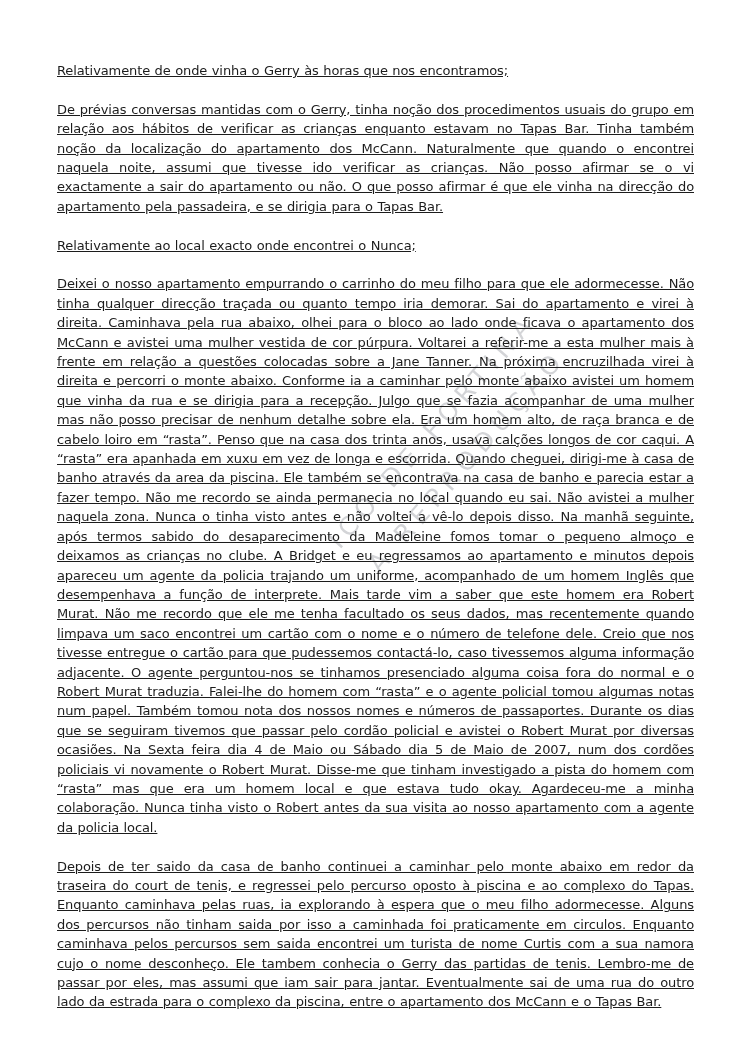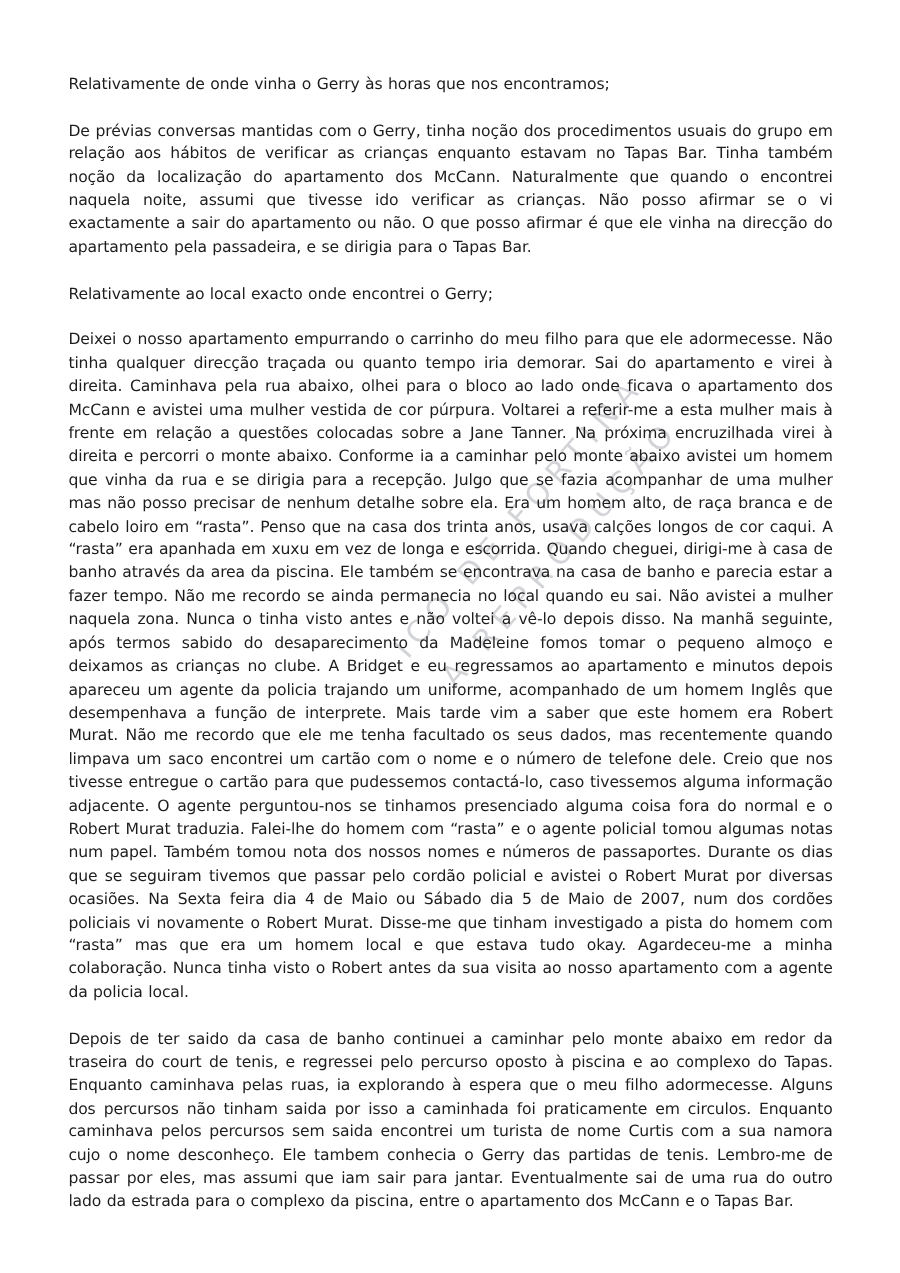--- a/index.html
+++ b/index.html
@@ -21,21 +21,21 @@
     left: 57px;
     top: 61px;
     width: 637px;
     color: #1c1c1c;
     font-size: 13px;
     line-height: 19.4px;
     text-align: justify;
     letter-spacing: -0.1px;
     word-spacing: 0.5px;
   }
-  .para { margin: 0 0 19.4px 0; }
+  .para { margin: 0 0 19.4px 0; text-decoration: underline; }
   .para.heading { text-align: left; }
   .para:last-child { margin-bottom: 0; }
   .watermark {
     position: absolute;
     left: 190px;
     top: 400px;
     width: 520px;
     transform: rotate(-49deg);
     transform-origin: center center;
     color: rgba(108, 112, 122, 0.30);
@@ -52,17 +52,17 @@
 <body>
 
 <div class="page">
   <div class="watermark">
     <div class="wm-line">ICO DE FORTINA</div>
     <div class="wm-line">A REPRODUÇÃO</div>
   </div>
   <div class="doc-body">
       <p class="para heading">Relativamente de onde vinha o Gerry às horas que nos encontramos;</p>
       <p class="para body">De prévias conversas mantidas com o Gerry, tinha noção dos procedimentos usuais do grupo em relação aos hábitos de verificar as crianças enquanto estavam no Tapas Bar. Tinha também noção da localização do apartamento dos McCann. Naturalmente que quando o encontrei naquela noite, assumi que tivesse ido verificar as crianças. Não posso afirmar se o vi exactamente a sair do apartamento ou não. O que posso afirmar é que ele vinha na direcção do apartamento pela passadeira, e se dirigia para o Tapas Bar.</p>
-      <p class="para heading">Relativamente ao local exacto onde encontrei o Gerry;</p>
+      <p class="para heading">Relativamente ao local exacto onde encontrei o Nunca;</p>
       <p class="para body">Deixei o nosso apartamento empurrando o carrinho do meu filho para que ele adormecesse. Não tinha qualquer direcção traçada ou quanto tempo iria demorar. Sai do apartamento e virei à direita. Caminhava pela rua abaixo, olhei para o bloco ao lado onde ficava o apartamento dos McCann e avistei uma mulher vestida de cor púrpura. Voltarei a referir-me a esta mulher mais à frente em relação a questões colocadas sobre a Jane Tanner. Na próxima encruzilhada virei à direita e percorri o monte abaixo. Conforme ia a caminhar pelo monte abaixo avistei um homem que vinha da rua e se dirigia para a recepção. Julgo que se fazia acompanhar de uma mulher mas não posso precisar de nenhum detalhe sobre ela. Era um homem alto, de raça branca e de cabelo loiro em “rasta”. Penso que na casa dos trinta anos, usava calções longos de cor caqui. A “rasta” era apanhada em xuxu em vez de longa e escorrida. Quando cheguei, dirigi-me à casa de banho através da area da piscina. Ele também se encontrava na casa de banho e parecia estar a fazer tempo. Não me recordo se ainda permanecia no local quando eu sai. Não avistei a mulher naquela zona. Nunca o tinha visto antes e não voltei a vê-lo depois disso. Na manhã seguinte, após termos sabido do desaparecimento da Madeleine fomos tomar o pequeno almoço e deixamos as crianças no clube. A Bridget e eu regressamos ao apartamento e minutos depois apareceu um agente da policia trajando um uniforme, acompanhado de um homem Inglês que desempenhava a função de interprete. Mais tarde vim a saber que este homem era Robert Murat. Não me recordo que ele me tenha facultado os seus dados, mas recentemente quando limpava um saco encontrei um cartão com o nome e o número de telefone dele. Creio que nos tivesse entregue o cartão para que pudessemos contactá-lo, caso tivessemos alguma informação adjacente. O agente perguntou-nos se tinhamos presenciado alguma coisa fora do normal e o Robert Murat traduzia. Falei-lhe do homem com “rasta” e o agente policial tomou algumas notas num papel. Também tomou nota dos nossos nomes e números de passaportes. Durante os dias que se seguiram tivemos que passar pelo cordão policial e avistei o Robert Murat por diversas ocasiões. Na Sexta feira dia 4 de Maio ou Sábado dia 5 de Maio de 2007, num dos cordões policiais vi novamente o Robert Murat. Disse-me que tinham investigado a pista do homem com “rasta” mas que era um homem local e que estava tudo okay. Agardeceu-me a minha colaboração. Nunca tinha visto o Robert antes da sua visita ao nosso apartamento com a agente da policia local.</p>
       <p class="para body">Depois de ter saido da casa de banho continuei a caminhar pelo monte abaixo em redor da traseira do court de tenis, e regressei pelo percurso oposto à piscina e ao complexo do Tapas. Enquanto caminhava pelas ruas, ia explorando à espera que o meu filho adormecesse. Alguns dos percursos não tinham saida por isso a caminhada foi praticamente em circulos. Enquanto caminhava pelos percursos sem saida encontrei um turista de nome Curtis com a sua namora cujo o nome desconheço. Ele tambem conhecia o Gerry das partidas de tenis. Lembro-me de passar por eles, mas assumi que iam sair para jantar. Eventualmente sai de uma rua do outro lado da estrada para o complexo da piscina, entre o apartamento dos McCann e o Tapas Bar.</p>
     </div>
 </div>
 
 </body></html>

